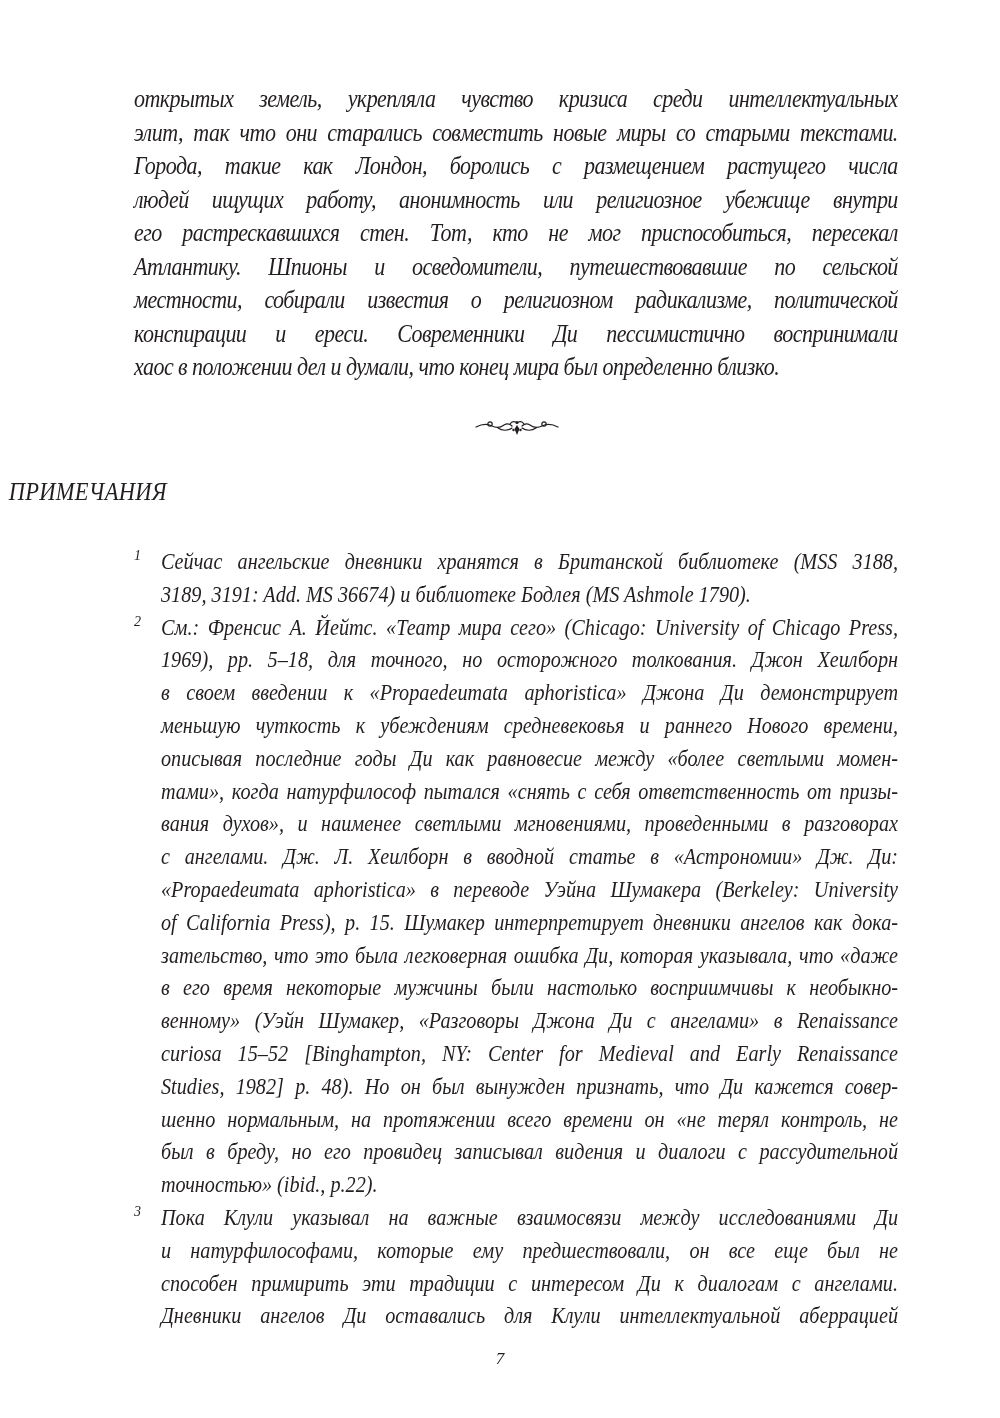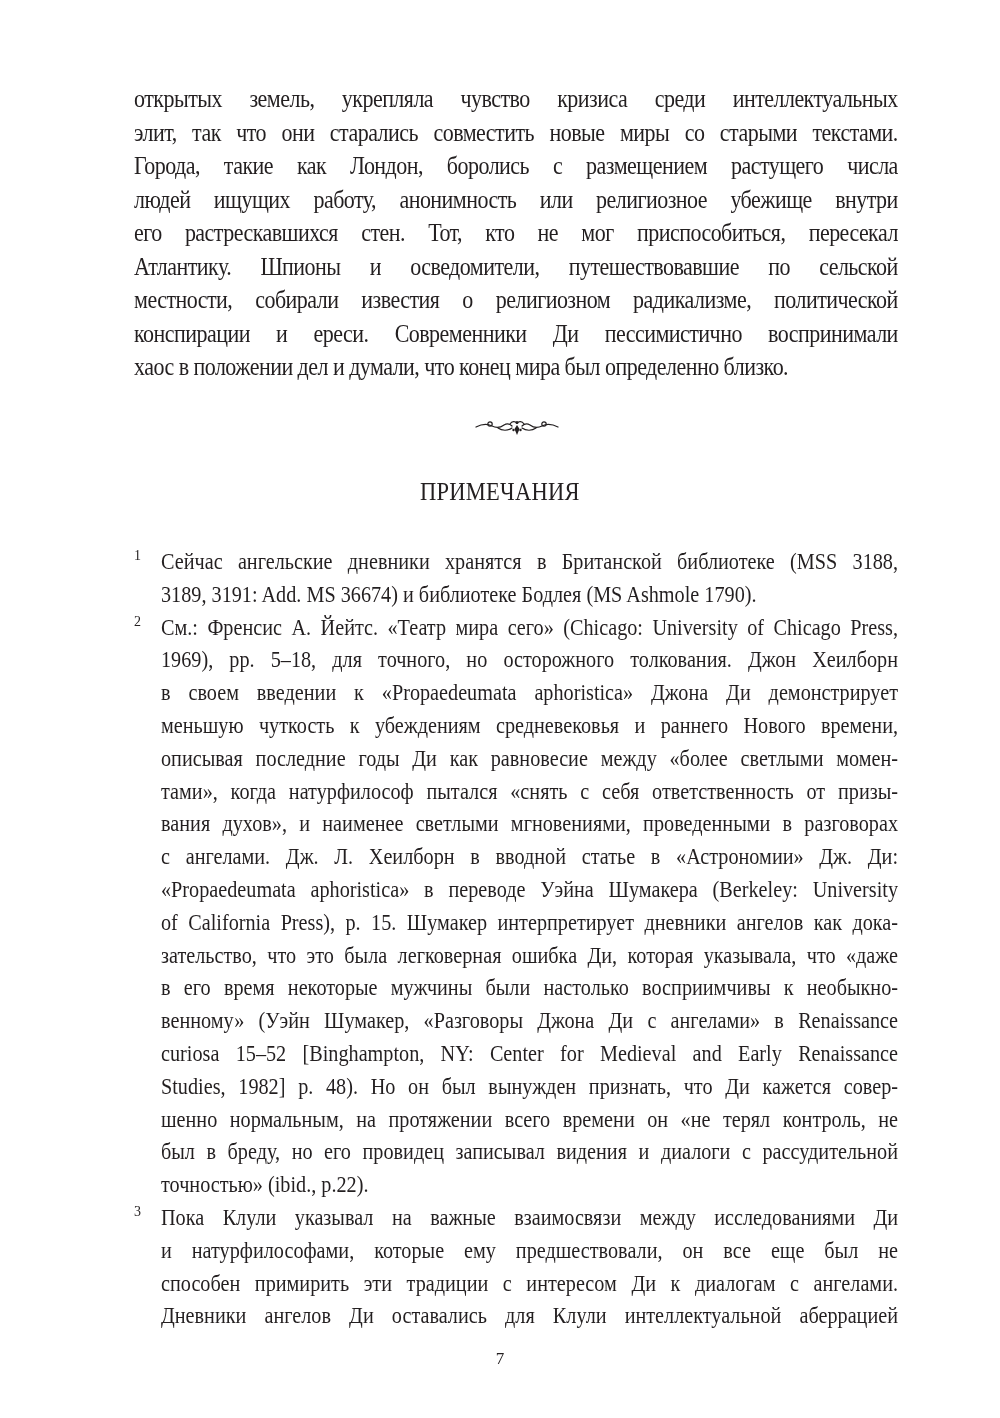--- a/index.html
+++ b/index.html
@@ -13,20 +13,21 @@
     position: relative;
     overflow: hidden;
     color: #231f20;
     font-family: "Liberation Serif", "DejaVu Serif", serif;
   }
   .page {
     position: absolute;
     left: 0; top: 0;
     width: 812px;
     height: 1418px;
+    font-style: italic;
   }
   .body-text {
     position: absolute;
     left: 134px;
     top: 82px;
     width: 764px;
     font-size: 25px;
     line-height: 33.5px;
     letter-spacing: -0.6px;
     transform: scaleX(0.88);
@@ -48,21 +49,21 @@
     left: 474px;
     top: 416px;
     width: 86px;
     height: 24px;
   }
   .notes-title {
     position: absolute;
     left: 0;
     width: 1000px;
     top: 478px;
-    text-align: center;
+    text-align: left;
     font-size: 25px;
     letter-spacing: 0.3px;
   }
   .notes-title span {
     display: inline-block;
     transform: scaleX(0.9);
   }
   .notes {
     position: absolute;
     left: 134px;

